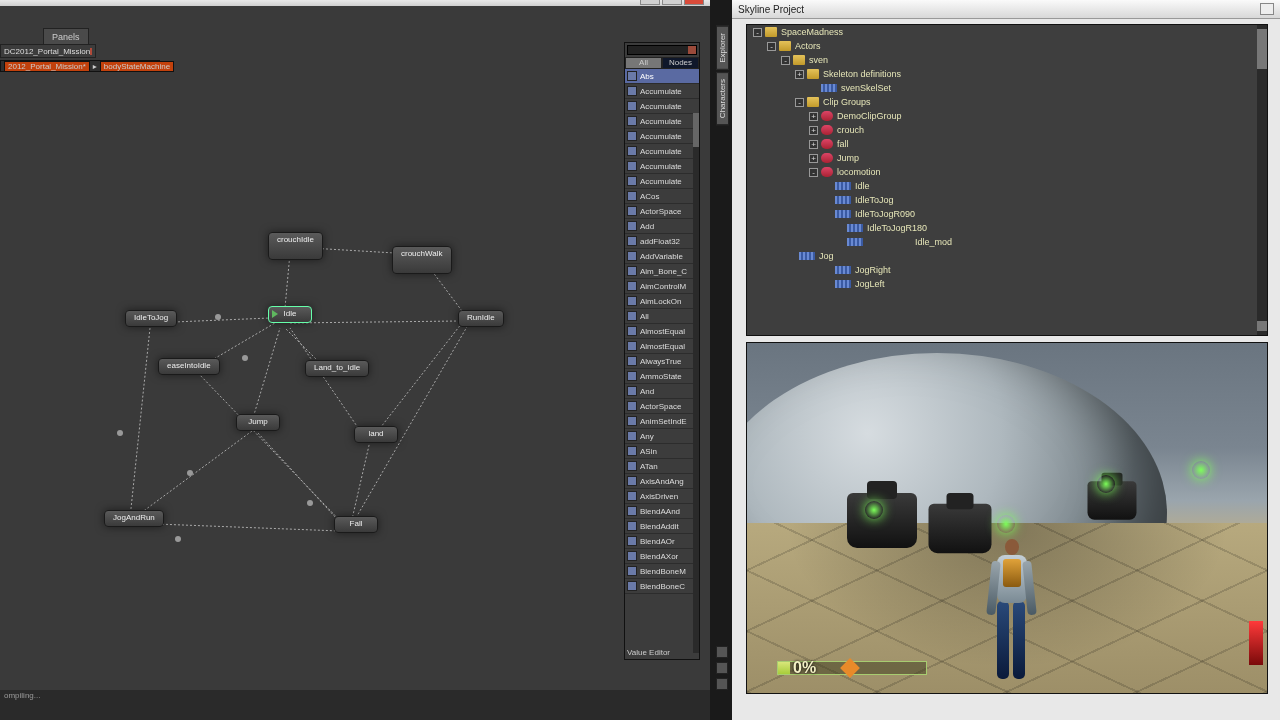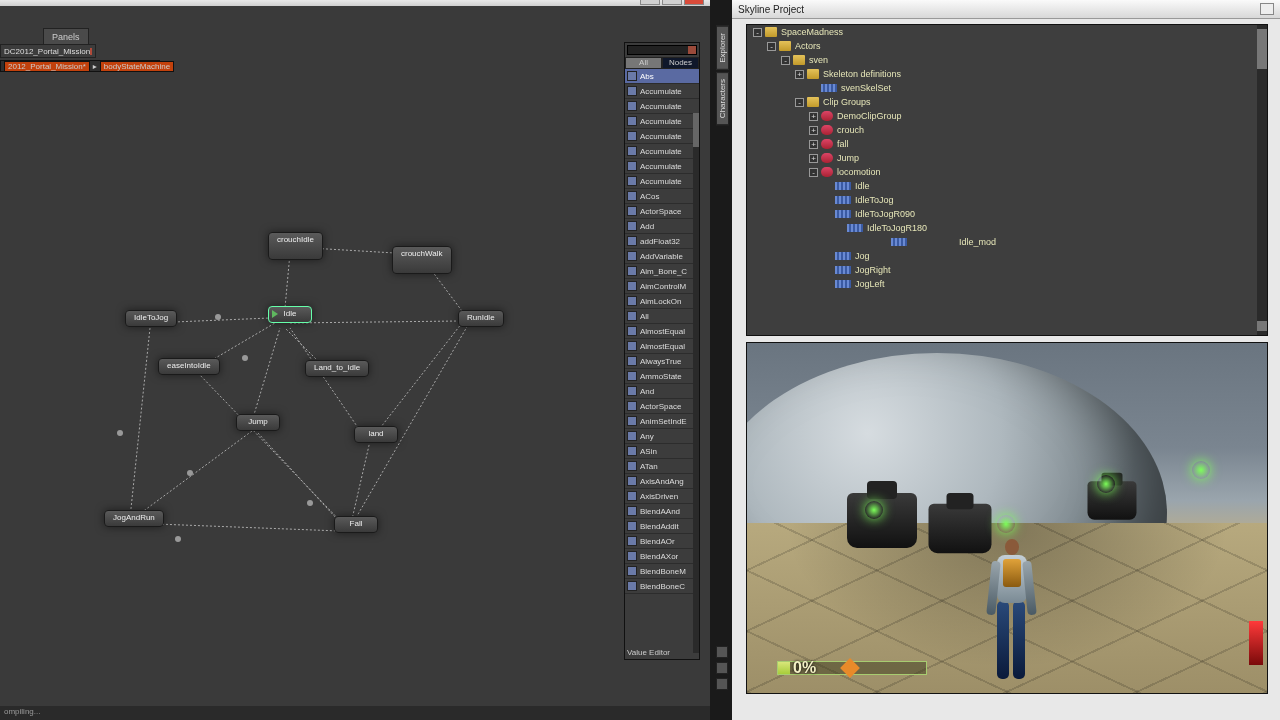--- a/index.html
+++ b/index.html
@@ -80,21 +80,21 @@
     border-top:4px solid transparent;border-bottom:4px solid transparent;border-left:6px solid #5fb85f;}
 
   svg.wires {
     position:absolute; left:0; top:73px; width:620px; height:633px;
     pointer-events:none;
   }
   svg.wires line, svg.wires path { stroke:#aaa; stroke-width:1; fill:none; stroke-dasharray:2 2;}
   svg.wires circle { fill:#999; }
 
   .status-bar {
-    position:absolute; left:0; bottom:0; width:710px; height:14px;
+    position:absolute; left:0; bottom:0; width:710px; height:30px;
     background:#2a2a2a; color:#9a9a9a; font-size:8px; padding:1px 4px;
   }
 
   
   .nodelist {
     position:absolute; left:624px; top:42px; width:76px; height:618px;
     background:#3c3c3c; border:1px solid #111;
   }
   .nodelist .search {
     height:10px; margin:2px; background:#222; border:1px solid #000;
@@ -582,26 +582,26 @@
         <div class="row" style="padding-left: 76px;">
           <span style="width:12px;display:inline-block"></span>
           <span class="anim"></span>
           <span>IdleToJogR090</span>
         </div>
         <div class="row" style="padding-left: 76px; margin-left: 12px;">
           <span style="width:12px;display:inline-block"></span>
           <span class="anim"></span>
           <span>IdleToJogR180</span>
         </div>
-        <div class="row" style="padding-left: 84px; gap: 48px;">
+        <div class="row" style="padding-left: 40px; gap: 48px;">
           <span style="width:12px;display:inline-block"></span>
           <span class="anim"></span>
           <span>Idle_mod</span>
         </div>
-        <div class="row" style="padding-left: 76px;">
+        <div class="row" style="padding-left: 40px;">
           <span style="width:12px;display:inline-block"></span>
           <span class="anim"></span>
           <span>Jog</span>
         </div>
         <div class="row" style="padding-left: 76px;">
           <span style="width:12px;display:inline-block"></span>
           <span class="anim"></span>
           <span>JogRight</span>
         </div>
         <div class="row" style="padding-left: 76px;">

